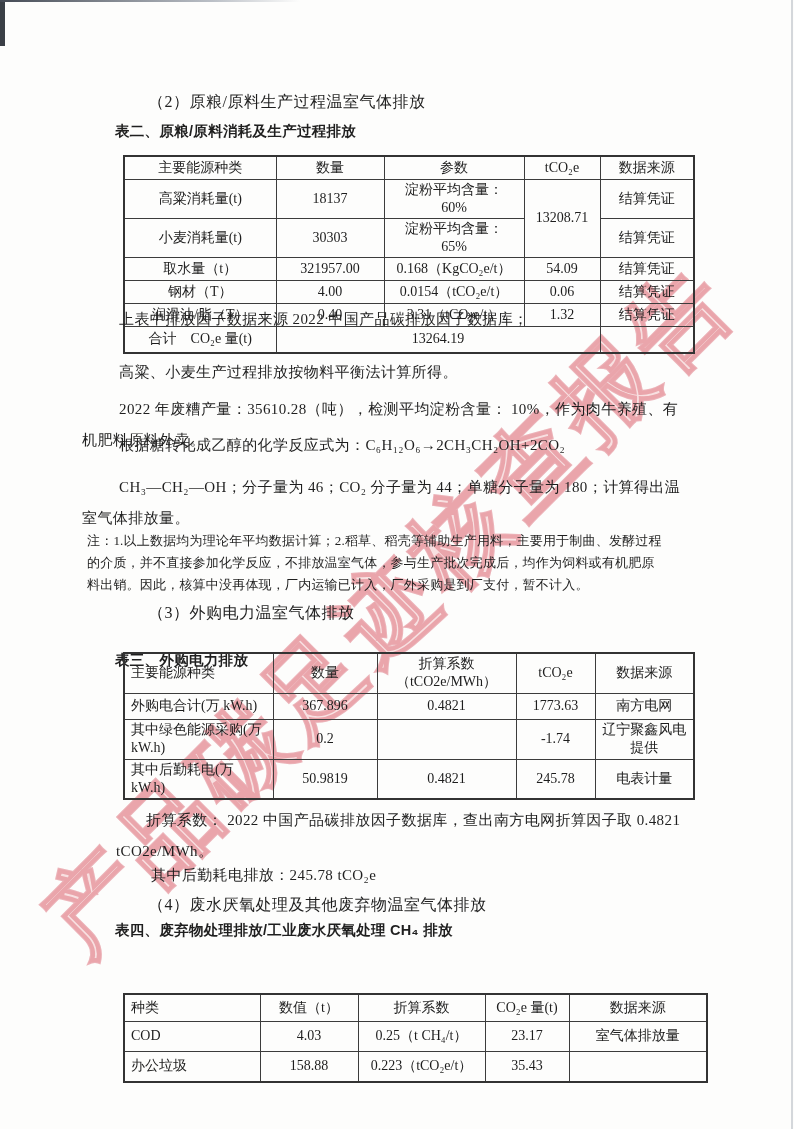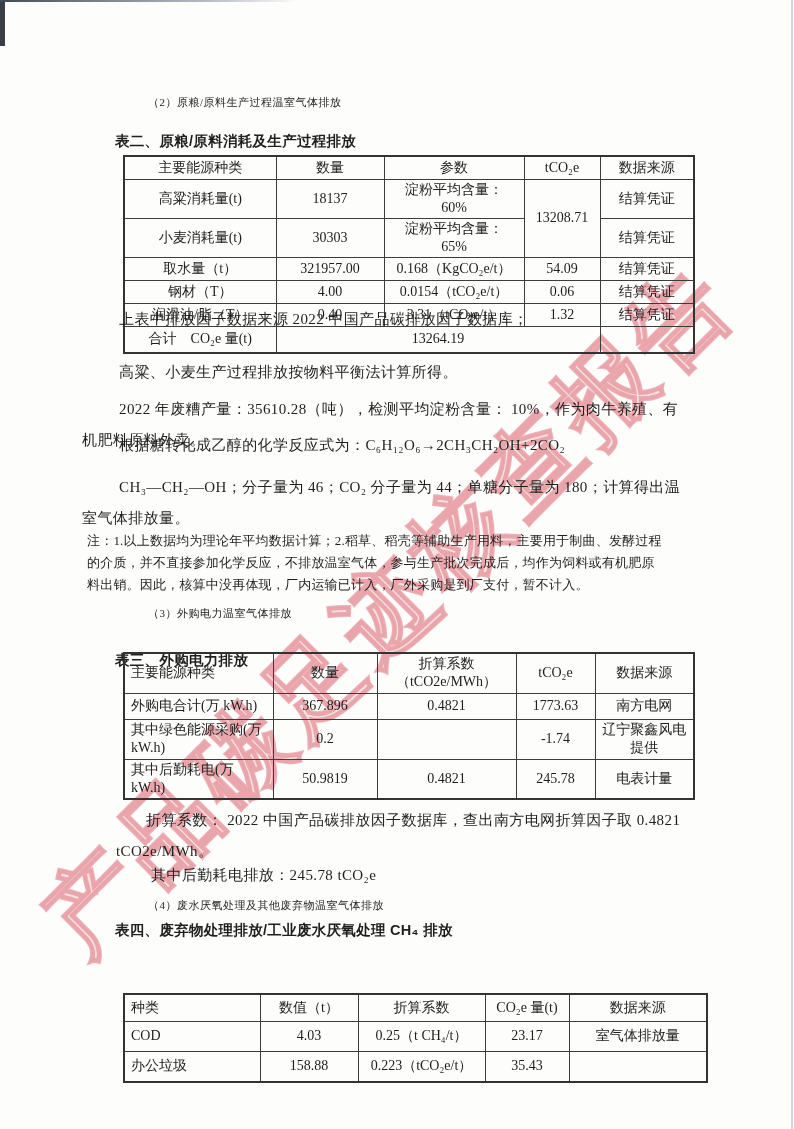--- a/index.html
+++ b/index.html
@@ -24,21 +24,21 @@
     font-size:95px;letter-spacing:8px;text-align:center;
     font-family:"Liberation Sans","DejaVu Sans",sans-serif;font-weight:bold;
     color:rgba(236,166,174,0.34);
     -webkit-text-stroke:2px rgba(219,105,117,0.50);
     white-space:nowrap;z-index:0;pointer-events:none;
   }
 
   .content{position:absolute;left:82px;top:0;width:632px;z-index:1;}
   .blk{position:absolute;left:0;width:632px;}
 
-  .heading{font-size:11px;line-height:24px;padding-left:66px;letter-spacing:0.5px;font-family:Liberation Serif, serif;}
+  .heading{font-size:16px;line-height:24px;padding-left:66px;letter-spacing:0.5px;font-family:Liberation Serif, serif;}
   .cap{font-family:"Liberation Sans","DejaVu Sans",sans-serif;font-weight:700;
        font-size:14.5px;line-height:20px;padding-left:33px;letter-spacing:0.3px;}
   .para{font-size:15px;line-height:22px;letter-spacing:0.4px;}
   .ind{padding-left:37px;}
   .ind2{padding-left:64px;}
   .ind3{padding-left:34px;}
   .pline{font-size:15px;line-height:31px;letter-spacing:0.4px;}
   .note{font-size:13px;line-height:22px;letter-spacing:0.2px;padding-left:5px;}
 
   table{border-collapse:collapse;table-layout:fixed;margin-left:41px;
@@ -60,21 +60,21 @@
   <div class="watermark">产品碳足迹核查报告</div>
 
   <div class="edge-left"></div>
   <div class="edge-top"></div>
   <div class="edge-right"></div>
 
   <div class="content">
 
     <div class="blk heading" style="top:90px">（2）原粮/原料生产过程温室气体排放</div>
 
-    <div class="blk cap" style="top:131px">表二、原粮/原料消耗及生产过程排放</div>
+    <div class="blk cap" style="top:121px">表二、原粮/原料消耗及生产过程排放</div>
 
     <table class="h23" style="position:absolute;top:155px">
       <colgroup>
           <col style="width:152px">
           <col style="width:108px">
           <col style="width:140px">
           <col style="width:76px">
           <col style="width:94px">
         </colgroup>
       <tbody>

